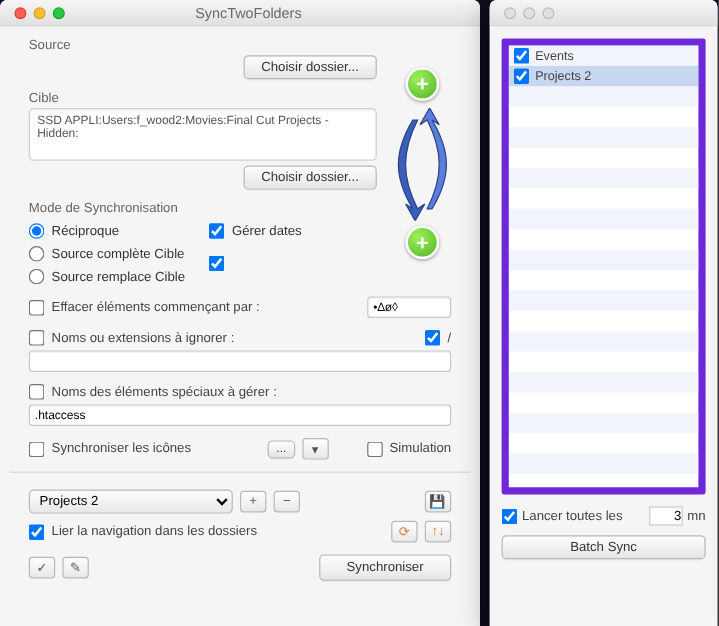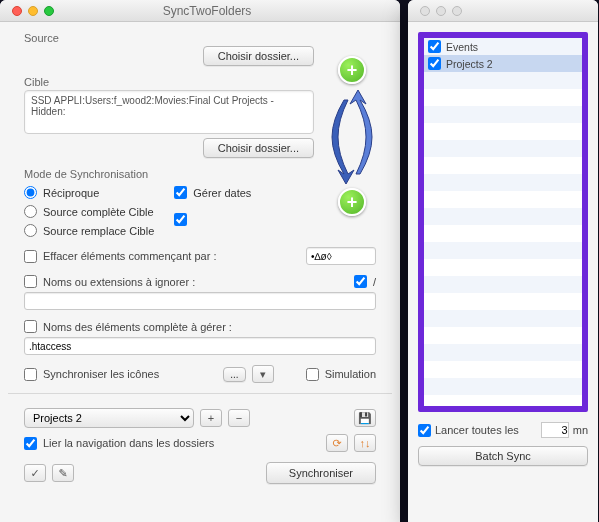--- a/index.html
+++ b/index.html
@@ -124,21 +124,21 @@
       <input type="checkbox" style="">
       <span>Noms ou extensions à ignorer :</span>
       <div class="spacer"></div>
       <input type="checkbox" checked="" style="">
       <span>/</span>
     </div>
     <input class="text-input" style="width: 100%; margin-top: 4px;">
 
     <div class="checkline">
       <input type="checkbox" style="">
-      <span>Noms des éléments complète à gérer :</span>
+      <span>Noms des éléments spéciaux à gérer :</span>
     </div>
     <input class="text-input" style="width: 100%; margin-top: 4px;" value=".htaccess">
 
     <div class="checkline">
       <input type="checkbox" style="">
       <span>Synchroniser les icônes</span>
       <div class="spacer"></div>
       <button class="mac-btn small">...</button>
       <span class="icon-btn">▾</span>
       <span style="width:20px"></span>

